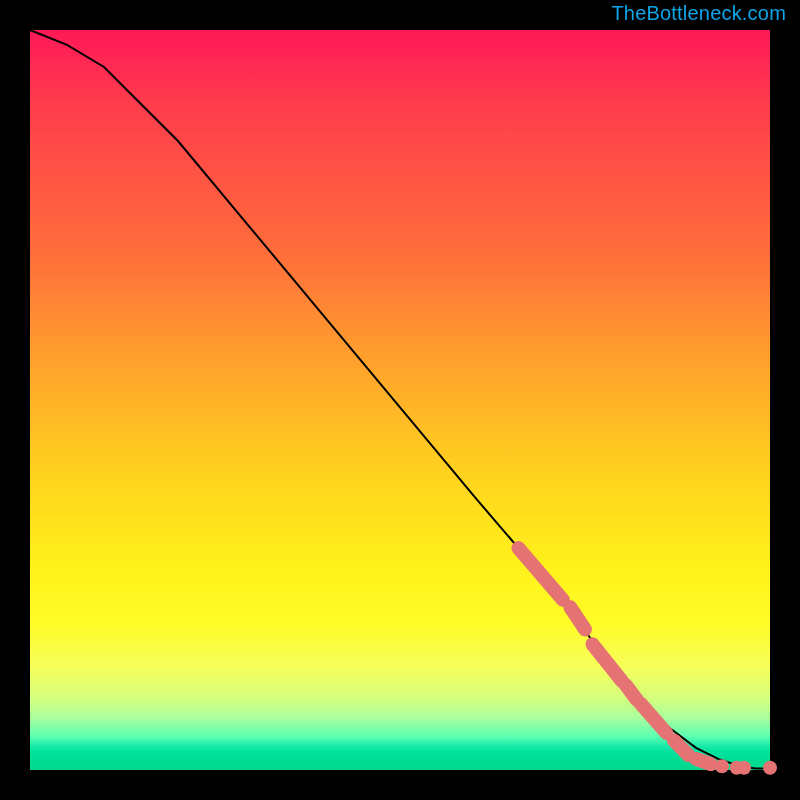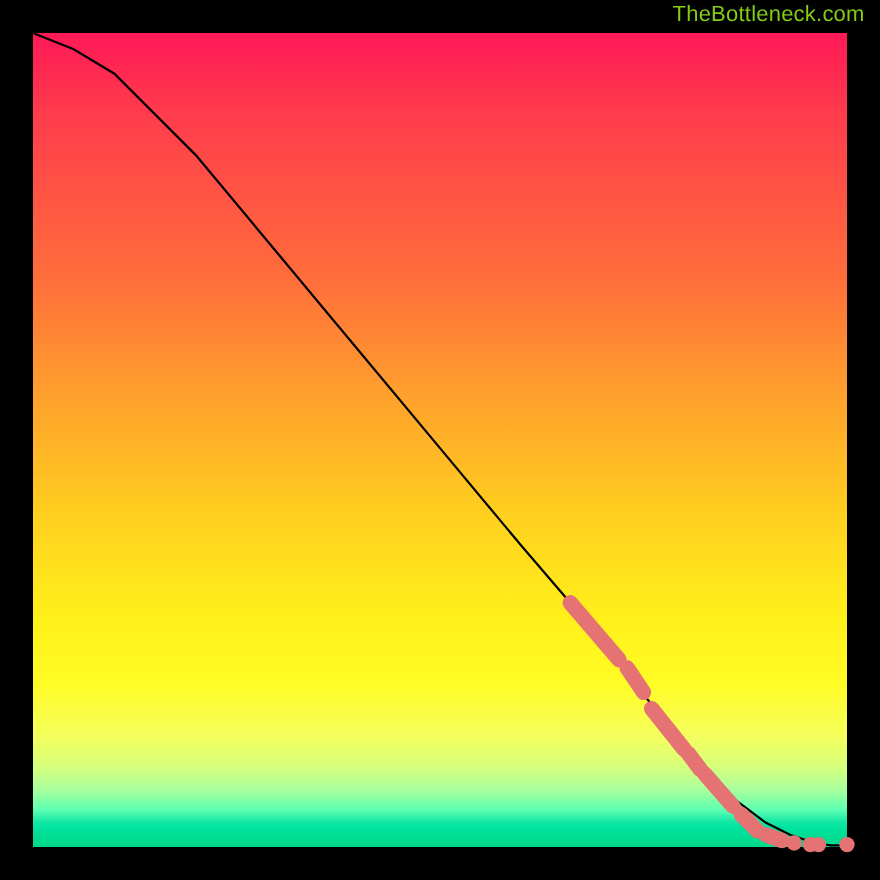--- a/index.html
+++ b/index.html
@@ -13,21 +13,21 @@
   }
   .stage {
     position: relative;
     width: 800px;
     height: 800px;
   }
   .attribution {
     position: absolute;
     top: 2px;
     right: 14px;
-    color: #84cc16;
+    color: #0ea5e9;
     font-size: 20px;
     font-weight: 400;
     letter-spacing: 0.2px;
   }
   
   .plot {
     position: absolute;
     left: 30px;
     top: 30px;
     width: 740px;

